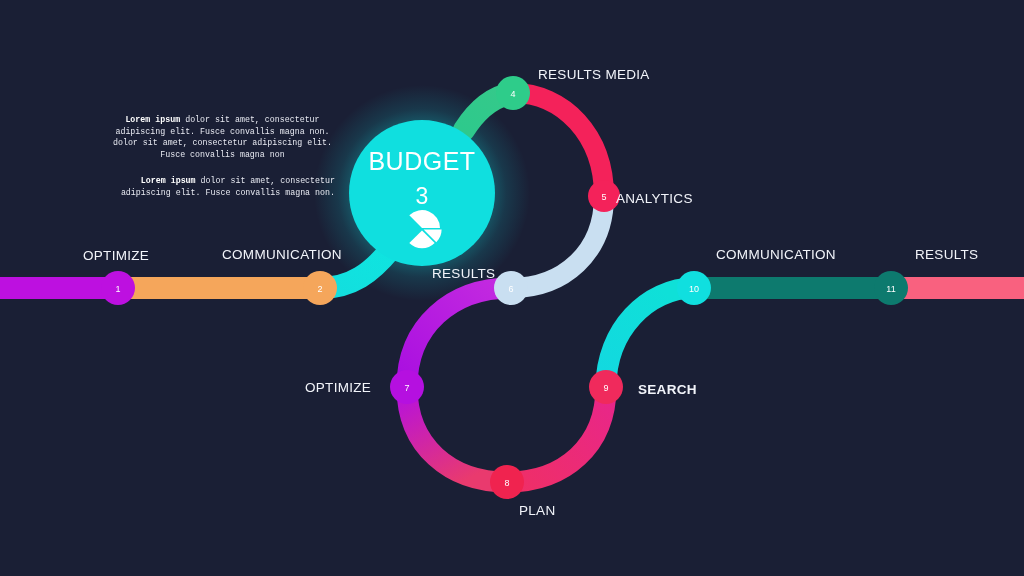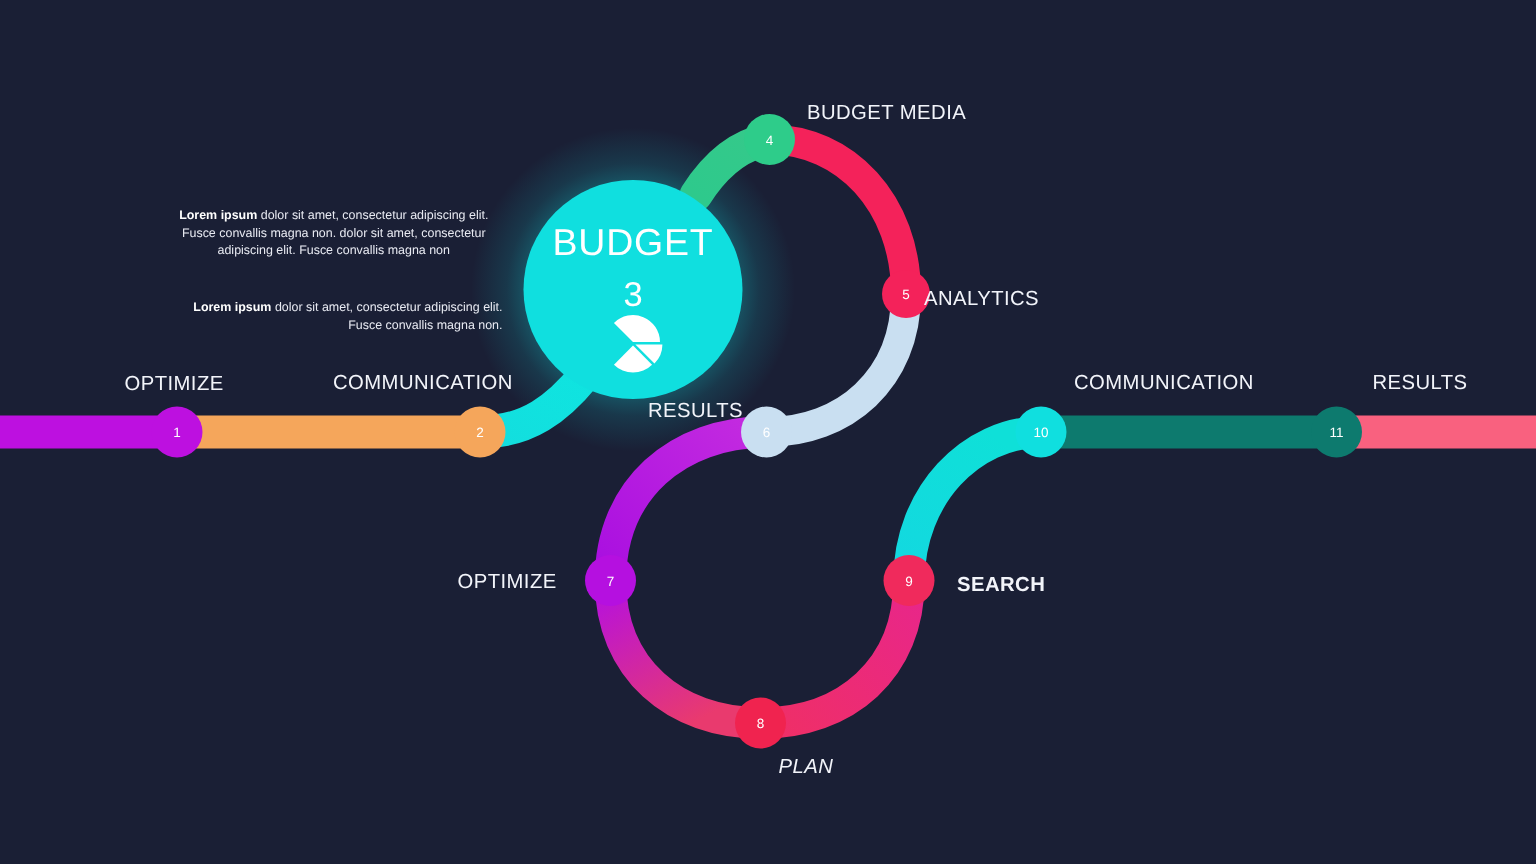--- a/index.html
+++ b/index.html
@@ -45,27 +45,26 @@
     letter-spacing: 0.5px;
   }
   .center-sub {
     font-family: "Liberation Sans", sans-serif;
     font-size: 23px;
     fill: #ffffff;
     text-anchor: middle;
   }
   .body-text {
     position: absolute;
-    font-family: Liberation Sans, sans-serif;
+    font-family: Liberation Mono, monospace;
     font-size: 8.3px;
     line-height: 11.5px;
     color: #e8eaf2;
     text-align: center;
     width: 225px;
-    margin-top: 24px;
   }
   .body-text b { color: #ffffff; }
   .para2 { text-align: right; }
 </style>
 </head>
 <body>
 
 <div id="canvas">
 
   <svg class="diagram" viewBox="0 0 1024 576">
@@ -179,25 +178,25 @@
       <text class="node-num" x="694" y="288.5">10</text>
     </g>
     <g>
       <circle cx="891" cy="288" r="17" fill="#0d7a6e"></circle>
       <text class="node-num" x="891" y="288.5">11</text>
     </g>
   </svg>
 
   <div class="step-label" style="left:83px; top:248px;">OPTIMIZE</div>
   <div class="step-label" style="left:222px; top:247px;">COMMUNICATION</div>
-  <div class="step-label" style="left:538px; top:67px;">BUDGET MEDIA</div>
+  <div class="step-label" style="left:538px; top:67px;">RESULTS MEDIA</div>
   <div class="step-label" style="left:616px; top:191px;">ANALYTICS</div>
   <div class="step-label" style="left:432px; top:266px;">RESULTS</div>
   <div class="step-label" style="left:305px; top:380px;">OPTIMIZE</div>
-  <div class="step-label" style="left:519px; top:503px;font-style:italic;">PLAN</div>
+  <div class="step-label" style="left:519px; top:503px;">PLAN</div>
   <div class="step-label" style="left:638px; top:382px;font-weight:bold;">SEARCH</div>
   <div class="step-label" style="left:716px; top:247px;">COMMUNICATION</div>
   <div class="step-label" style="left:915px; top:247px;">RESULTS</div>
 
   <div class="body-text" style="left:110px; top:114px;">
     <b>Lorem ipsum</b><span> dolor sit amet, consectetur adipiscing elit.  Fusce convallis magna non. dolor sit amet, consectetur adipiscing elit. Fusce convallis magna non</span>
   </div>
   <div class="body-text para2" style="left:110px; top:175px;">
     <b>Lorem ipsum</b><span> dolor sit amet, consectetur adipiscing elit.  Fusce convallis magna non.</span>
   </div>

